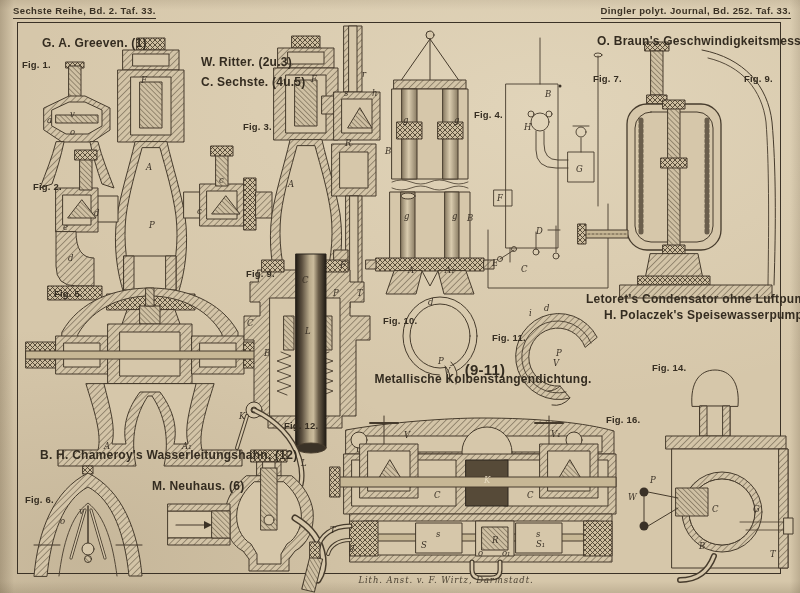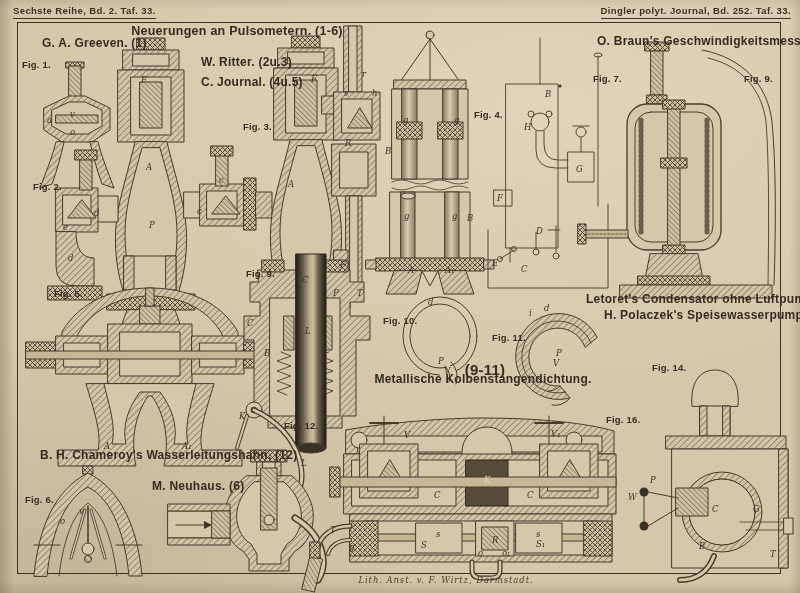--- a/index.html
+++ b/index.html
@@ -351,24 +351,23 @@
         <line x1="71" y1="558" x2="85" y2="510" stroke="#d6c7aa" stroke-width="1.4"></line>
         <line x1="105" y1="558" x2="91" y2="510" stroke-width="3"></line>
         <line x1="105" y1="558" x2="91" y2="510" stroke="#d6c7aa" stroke-width="1.4"></line>
         <line x1="88" y1="506" x2="88" y2="543" stroke-width="1.5"></line>
         <circle cx="88" cy="549" r="6" fill="#d6c7aa"></circle>
         <circle cx="88" cy="559" r="3.5" fill="url(#hB)"></circle>
       </g>
     </g>
   </svg>
 
-  <div class="cap main ctr" style="left:237px;top:24px">Neuerungen an Pulsometern. (1-6)</div>
   <div class="cap" style="left:42px;top:36px">G. A. Greeven. (1)</div>
   <div class="cap" style="left:201px;top:55px">W. Ritter. (2u.3)</div>
-  <div class="cap" style="left:201px;top:75px">C. Journal. (4u.5)</div>
+  <div class="cap" style="left:201px;top:75px">C. Sechste. (4u.5)</div>
   <div class="cap" style="left:597px;top:34px">O. Braun's Geschwindigkeitsmesser. (8)</div>
   <div class="cap" style="left:586px;top:292px">Letoret's Condensator ohne Luftpumpe. (7)</div>
   <div class="cap" style="left:604px;top:308px">H. Polaczek's Speisewasserpumpe. (13u.14)</div>
   <div class="cap ctr" style="left:485px;top:361px;font-size:15px">(9-11)</div>
   <div class="cap ctr" style="left:483px;top:372px">Metallische Kolbenstangendichtung.</div>
   <div class="cap" style="left:40px;top:448px">B. H. Chameroy's Wasserleitungshahn. (12)</div>
   <div class="cap" style="left:152px;top:479px">M. Neuhaus. (6)</div>
 
   <span class="figlabel" style="left:22px;top:59px">Fig. 1.</span>
   <span class="figlabel" style="left:33px;top:181px">Fig. 2.</span>

